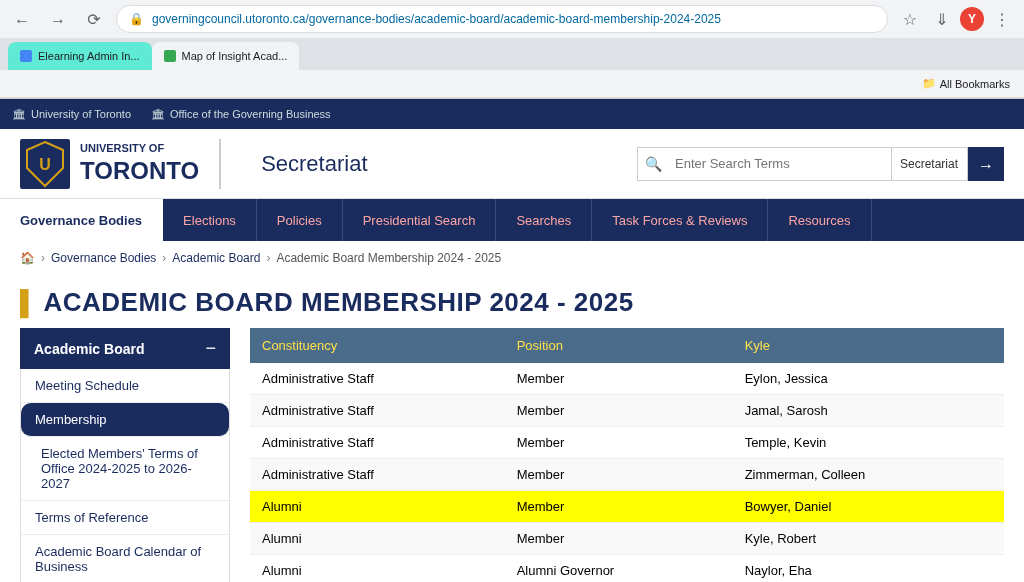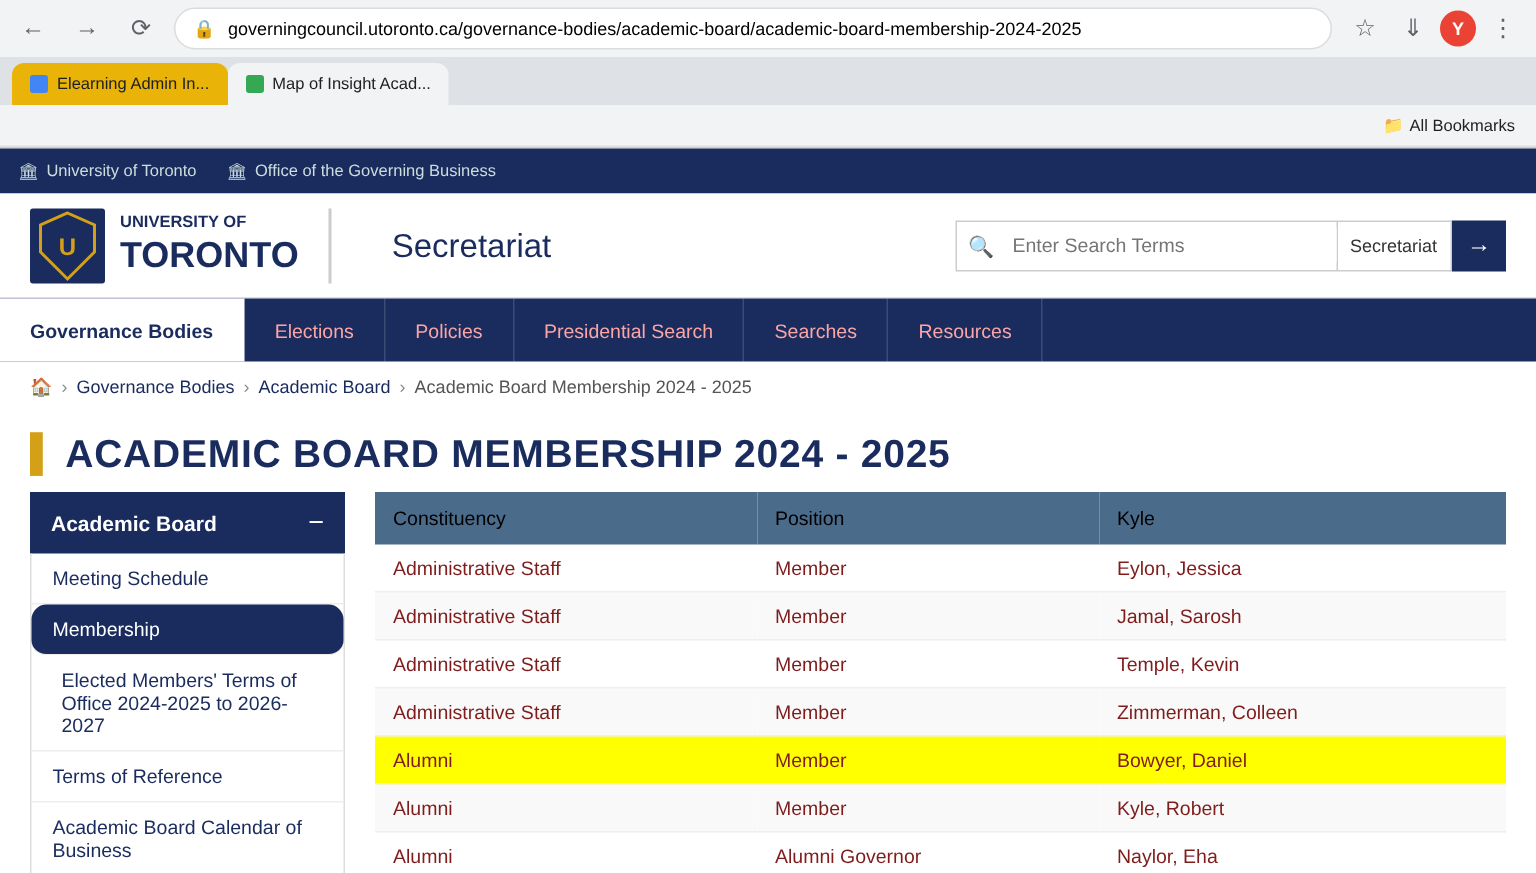--- a/index.html
+++ b/index.html
@@ -3,25 +3,25 @@
   <meta charset="utf-8">
   <style>
     * { margin: 0; padding: 0; box-sizing: border-box; }
     body { font-family: Arial, sans-serif; font-size: 13px; background: #fff; width: 1024px; height: 582px; overflow: hidden; }
 
     
     .browser-chrome { background: #f1f3f4; border-bottom: 1px solid #ccc; }
     .browser-toolbar { display: flex; align-items: center; padding: 6px 8px; gap: 8px; height: 38px; }
     .browser-nav-btn { background: none; border: none; cursor: pointer; color: #5f6368; font-size: 16px; padding: 4px; border-radius: 50%; display: flex; align-items: center; justify-content: center; width: 28px; height: 28px; }
     .browser-address-bar { flex: 1; display: flex; align-items: center; background: #fff; border: 1px solid #dadce0; border-radius: 20px; padding: 4px 12px; height: 28px; gap: 8px; }
-    .browser-address-bar input { border: none; outline: none; flex: 1; font-size: 12px; color: #000000; background: transparent; }
+    .browser-address-bar input { border: none; outline: none; flex: 1; font-size: 12px; color: #0369a1; background: transparent; }
     .browser-actions { display: flex; gap: 4px; align-items: center; }
     .browser-action-btn { background: none; border: none; cursor: pointer; color: #5f6368; font-size: 16px; padding: 4px; border-radius: 50%; width: 28px; height: 28px; display: flex; align-items: center; justify-content: center; }
     .browser-tabs { display: flex; align-items: center; padding: 4px 8px 0; height: 32px; background: #dee1e6; }
-    .browser-tab { background: #eab308; border-radius: 8px 8px 0 0; padding: 4px 12px; font-size: 11px; color: #202124; display: flex; align-items: center; gap: 6px; height: 28px; max-width: 200px; white-space: nowrap; overflow: hidden; text-overflow: ellipsis; }
+    .browser-tab { background: #5eead4; border-radius: 8px 8px 0 0; padding: 4px 12px; font-size: 11px; color: #202124; display: flex; align-items: center; gap: 6px; height: 28px; max-width: 200px; white-space: nowrap; overflow: hidden; text-overflow: ellipsis; }
     .bookmarks-bar { display: flex; align-items: center; padding: 2px 8px; height: 28px; border-bottom: 1px solid #e0e0e0; background: #f1f3f4; gap: 12px; font-size: 11px; color: #202124; }
     .bookmark-item { display: flex; align-items: center; gap: 4px; cursor: pointer; padding: 2px 6px; border-radius: 4px; }
 
     
     .site-top-bar { background: #1a2b5e; color: #fff; font-size: 11px; display: flex; align-items: center; padding: 0 12px; height: 30px; gap: 20px; }
     .site-top-bar a { color: #cdd; text-decoration: none; display: flex; align-items: center; gap: 5px; }
     .site-header { background: #fff; border-bottom: 1px solid #ddd; display: flex; align-items: center; padding: 8px 20px; height: 70px; gap: 20px; }
     .site-logo { display: flex; align-items: center; gap: 10px; border-right: 2px solid #ccc; padding-right: 20px; }
     .logo-shield { width: 50px; height: 50px; background: #1a2b5e; border-radius: 2px; display: flex; align-items: center; justify-content: center; color: #d4a017; font-size: 18px; font-weight: bold; }
     .logo-text { font-size: 11px; color: #1a2b5e; font-weight: bold; line-height: 1.3; text-transform: uppercase; }
@@ -54,22 +54,22 @@
     .sidebar-header { background: #1a2b5e; color: #fff; padding: 10px 14px; display: flex; align-items: center; justify-content: space-between; font-size: 14px; font-weight: bold; border-radius: 0; }
     .sidebar-collapse { background: none; border: none; color: #fff; font-size: 18px; cursor: pointer; }
     .sidebar-menu { border: 1px solid #ddd; border-top: none; }
     .sidebar-item { padding: 9px 14px; font-size: 13px; border-bottom: 1px solid #eee; cursor: pointer; color: #1a2b5e; text-decoration: none; display: block; }
     .sidebar-item.active { background: #1a2b5e; color: #fff; border-radius: 10px; }
     .sidebar-item.indent { padding-left: 20px; }
 
     
     .table-section { flex: 1; }
     .membership-table { width: 100%; border-collapse: collapse; }
-    .membership-table th { background: #4a6b8a; color: #000000; padding: 10px 12px; text-align: left; font-size: 13px; font-weight: normal; margin-left: 42px; }
-    .membership-table td { padding: 8px 12px; border-bottom: 1px solid #eee; font-size: 13px; color: #7f1d1d; vertical-align: middle; }
+    .membership-table th { background: #4a6b8a; color: #fde047; padding: 10px 12px; text-align: left; font-size: 13px; font-weight: normal; margin-left: 42px; }
+    .membership-table td { padding: 8px 12px; border-bottom: 1px solid #eee; font-size: 13px; color: #000000; vertical-align: middle; }
     .membership-table tr:nth-child(even) td { background: #f9f9f9; }
   </style>
 </head>
 <body>
 
 <div class="browser-chrome">
   <div class="browser-toolbar">
     <button class="browser-nav-btn">←</button>
     <button class="browser-nav-btn">→</button>
     <button class="browser-nav-btn">⟳</button>
@@ -140,20 +140,21 @@
     <button class="search-btn">→</button>
   </div>
 </div>
 
 <nav class="main-nav">
   <a href="#" class="active">Governance Bodies</a>
   <a href="#">Elections</a>
   <a href="#">Policies</a>
   <a href="#">Presidential Search</a>
   <a href="#">Searches</a>
+  <a href="#">Task Forces &amp; Reviews</a>
   <a href="#">Resources</a>
 </nav>
 
 <div class="breadcrumb">
   <a href="#">
     <span style="color:#1a2b5e;">🏠</span>
   </a>
   <span class="breadcrumb-sep">›</span>
   <a href="#">Governance Bodies</a>
   <span class="breadcrumb-sep">›</span>

